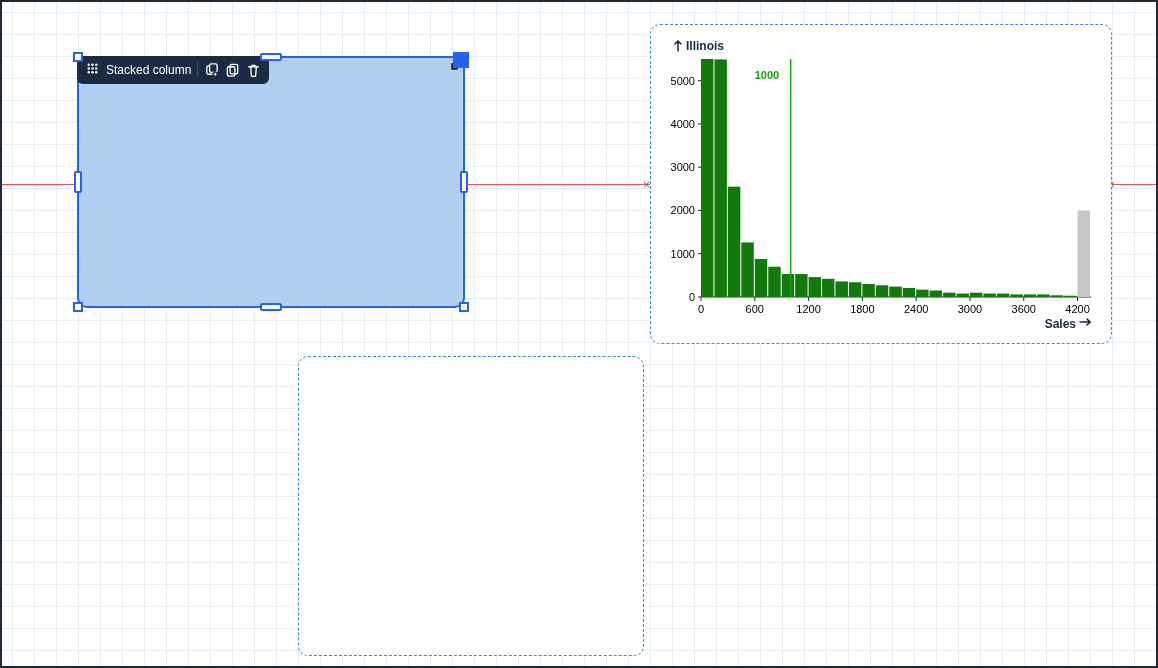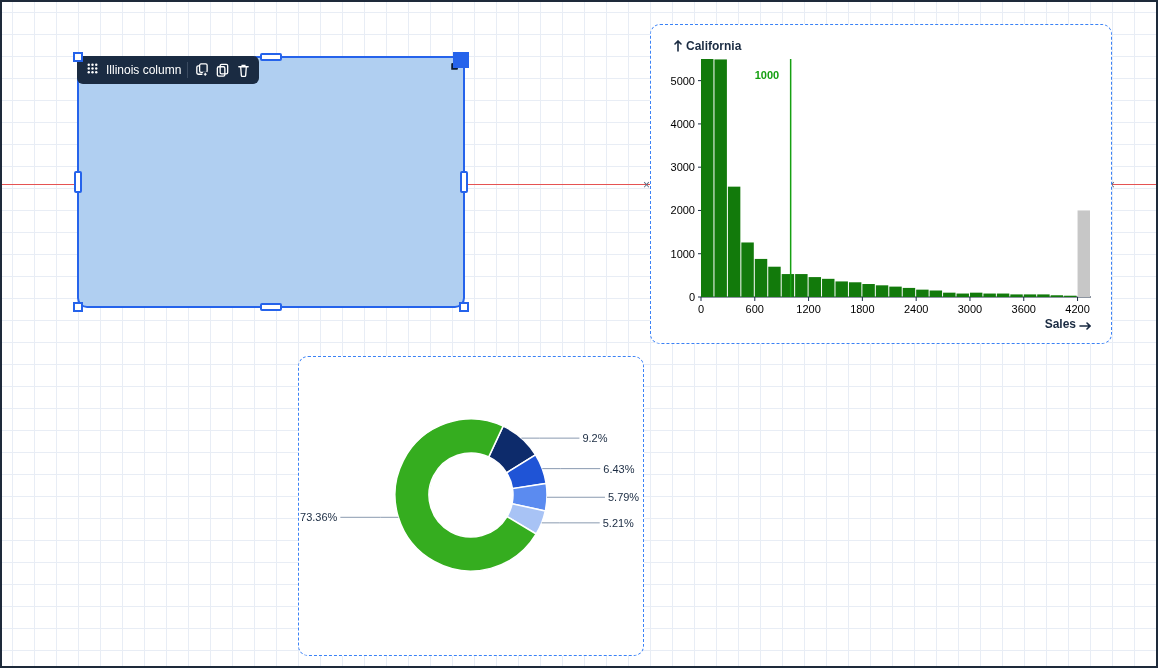--- a/index.html
+++ b/index.html
@@ -83,21 +83,21 @@
             <circle cx="12" cy="4" r="1.3"></circle>
             <circle cx="4" cy="8" r="1.3"></circle>
             <circle cx="8" cy="8" r="1.3"></circle>
             <circle cx="12" cy="8" r="1.3"></circle>
             <circle cx="4" cy="12" r="1.3"></circle>
             <circle cx="8" cy="12" r="1.3"></circle>
             <circle cx="12" cy="12" r="1.3"></circle>
           </g>
         </svg>
     </span>
-    <span>Illinois column</span>
+    <span>Stacked column</span>
     <span class="div"></span>
     <span class="tb-btn">
       <svg viewBox="0 0 16 16">
           <rect x="3" y="3" width="8" height="9" rx="1.5" fill="none" stroke="#fff" stroke-width="1.4"></rect>
           <rect x="6" y="1" width="8" height="9" rx="1.5" fill="#1a2b42" stroke="#fff" stroke-width="1.4"></rect>
           <circle cx="12" cy="12" r="3" fill="#1a2b42"></circle>
           <path d="M12 10.5v3M10.5 12h3" stroke="#fff" stroke-width="1.2"></path>
         </svg>
     </span>
     <span class="tb-btn">
@@ -126,23 +126,23 @@
   <div class="sel-handle edge-l"></div>
   <div class="sel-handle edge-r"></div>
 </div>
 
 <div class="frame histo">
   <div style="position:relative;width:100%;height:100%;">
     <div style="position:absolute;top:0;left:4px;display:flex;align-items:center;gap:3px;">
       <svg width="10" height="12" viewBox="0 0 10 12">
           <path d="M5 11V1M2 4l3-3 3 3" stroke="#1a2b42" stroke-width="1.6" fill="none" stroke-linecap="round"></path>
         </svg>
-      <span class="axis-label">California</span>
+      <span class="axis-label">Illinois</span>
     </div>
-    <div style="position:absolute;bottom:0;right:2px;display:flex;align-items:flex-end;gap:3px;">
+    <div style="position:absolute;bottom:0;right:2px;display:flex;align-items:flex-start;gap:3px;">
       <span class="axis-label">Sales</span>
       <svg width="12" height="10" viewBox="0 0 12 10">
           <path d="M1 5h10M8 2l3 3-3 3" stroke="#1a2b42" stroke-width="1.6" fill="none" stroke-linecap="round"></path>
         </svg>
     </div>
     <svg id="histo-svg" width="426" height="276" style="position:absolute;top:16px;left:0;">
         <text class="tick" x="26" y="246" text-anchor="end">0</text>
         <line x1="29" x2="32" y1="242" y2="242" stroke="#1a2b42"></line>
         <text class="tick" x="26" y="202.72727272727272" text-anchor="end">1000</text>
         <line x1="29" x2="32" y1="198.72727272727272" y2="198.72727272727272" stroke="#1a2b42"></line>
@@ -200,32 +200,13 @@
         <rect x="381.6551724137931" y="240.26909090909092" width="12.448275862068954" height="1.7309090909090799" fill="#127a0b"></rect>
         <rect x="395.10344827586204" y="240.70181818181817" width="12.44827586206901" height="1.2981818181818312" fill="#127a0b"></rect>
         <rect x="408.55172413793105" y="155.45454545454544" width="12.448275862068954" height="86.54545454545456" fill="#c7c7c7"></rect>
         <line x1="121.6551724137931" x2="121.6551724137931" y1="4" y2="242" stroke="#16a012" stroke-width="1.5"></line>
         <text class="marker-label" x="85.6551724137931" y="24">1000</text>
       </svg>
   </div>
 </div>
 
 <div class="frame donut">
-  <div class="donut-wrap">
-    <svg id="donut-svg" width="320" height="240">
-        <path d="M192.11898789229315 53.12060818521461 A76 76 0 0 1 224.5381836307765 81.86494233665321 L195.6658383222712 99.82009971236099 A42 42 0 0 0 177.74996699310938 83.9350729444607 Z" fill="#0d2b6b" stroke="#fff" stroke-width="1.5"></path>
-        <path d="M224.5381836307765 81.86494233665321 A76 76 0 0 1 235.12023603473983 110.46959939616266 L201.51381465077728 115.62793650840568 A42 42 0 0 0 195.6658383222712 99.82009971236099 Z" fill="#1f54d6" stroke="#fff" stroke-width="1.5"></path>
-        <path d="M235.12023603473983 110.46959939616266 A76 76 0 0 1 234.30604071008298 137.95657588555545 L201.0638646029406 130.81810772622802 A42 42 0 0 0 201.51381465077728 115.62793650840568 Z" fill="#5b8bf0" stroke="#fff" stroke-width="1.5"></path>
-        <path d="M234.30604071008298 137.95657588555545 A76 76 0 0 1 225.22819477083496 161.00362299758854 L196.047160268093 143.55463376182524 A42 42 0 0 0 201.0638646029406 130.81810772622802 Z" fill="#a8c3f5" stroke="#fff" stroke-width="1.5"></path>
-        <path d="M225.22819477083496 161.00362299758854 A76 76 0 1 1 192.11898789229318 53.12060818521461 L177.74996699310938 83.9350729444607 A42 42 0 1 0 196.047160268093 143.55463376182524 Z" fill="#35ad1f" stroke="#fff" stroke-width="1.5"></path>
-        <path class="dline" d="M210.4203469659067 65.13358977535523 L228.4203469659067 65.13358977535523 L268.4203469659067 65.13358977535523"></path>
-        <text class="dlbl " x="271.4203469659067" y="69.13358977535523">9.2%</text>
-        <path class="dline" d="M231.27885483956942 95.6309868830934 L249.27885483956942 95.6309868830934 L289.2788548395694 95.6309868830934"></path>
-        <text class="dlbl " x="292.2788548395694" y="99.6309868830934">6.43%</text>
-        <path class="dline" d="M235.96668029200174 124.25021896996634 L253.96668029200174 124.25021896996634 L293.96668029200174 124.25021896996634"></path>
-        <text class="dlbl " x="296.96668029200174" y="128.25021896996634">5.79%</text>
-        <path class="dline" d="M230.71239150924777 149.85242695067822 L248.71239150924777 149.85242695067822 L288.71239150924777 149.85242695067822"></path>
-        <text class="dlbl " x="291.71239150924777" y="153.85242695067822">5.21%</text>
-        <path class="dline" d="M87.3446167557845 144.29787625842803 L69.3446167557845 144.29787625842803 L29.3446167557845 144.29787625842803"></path>
-        <text class="dlbl left" x="26.3446167557845" y="148.29787625842803">73.36%</text>
-      </svg>
-  </div>
 </div>
 
 </body></html>

